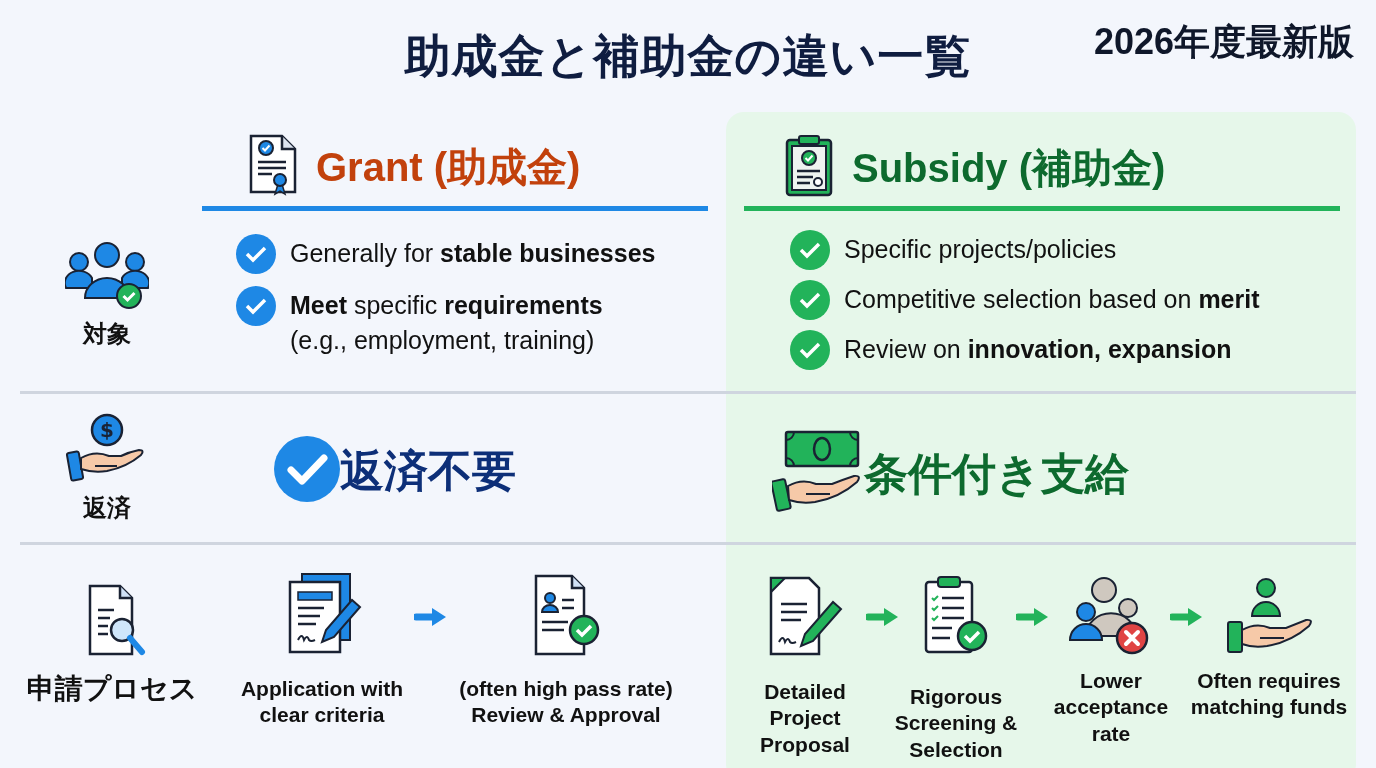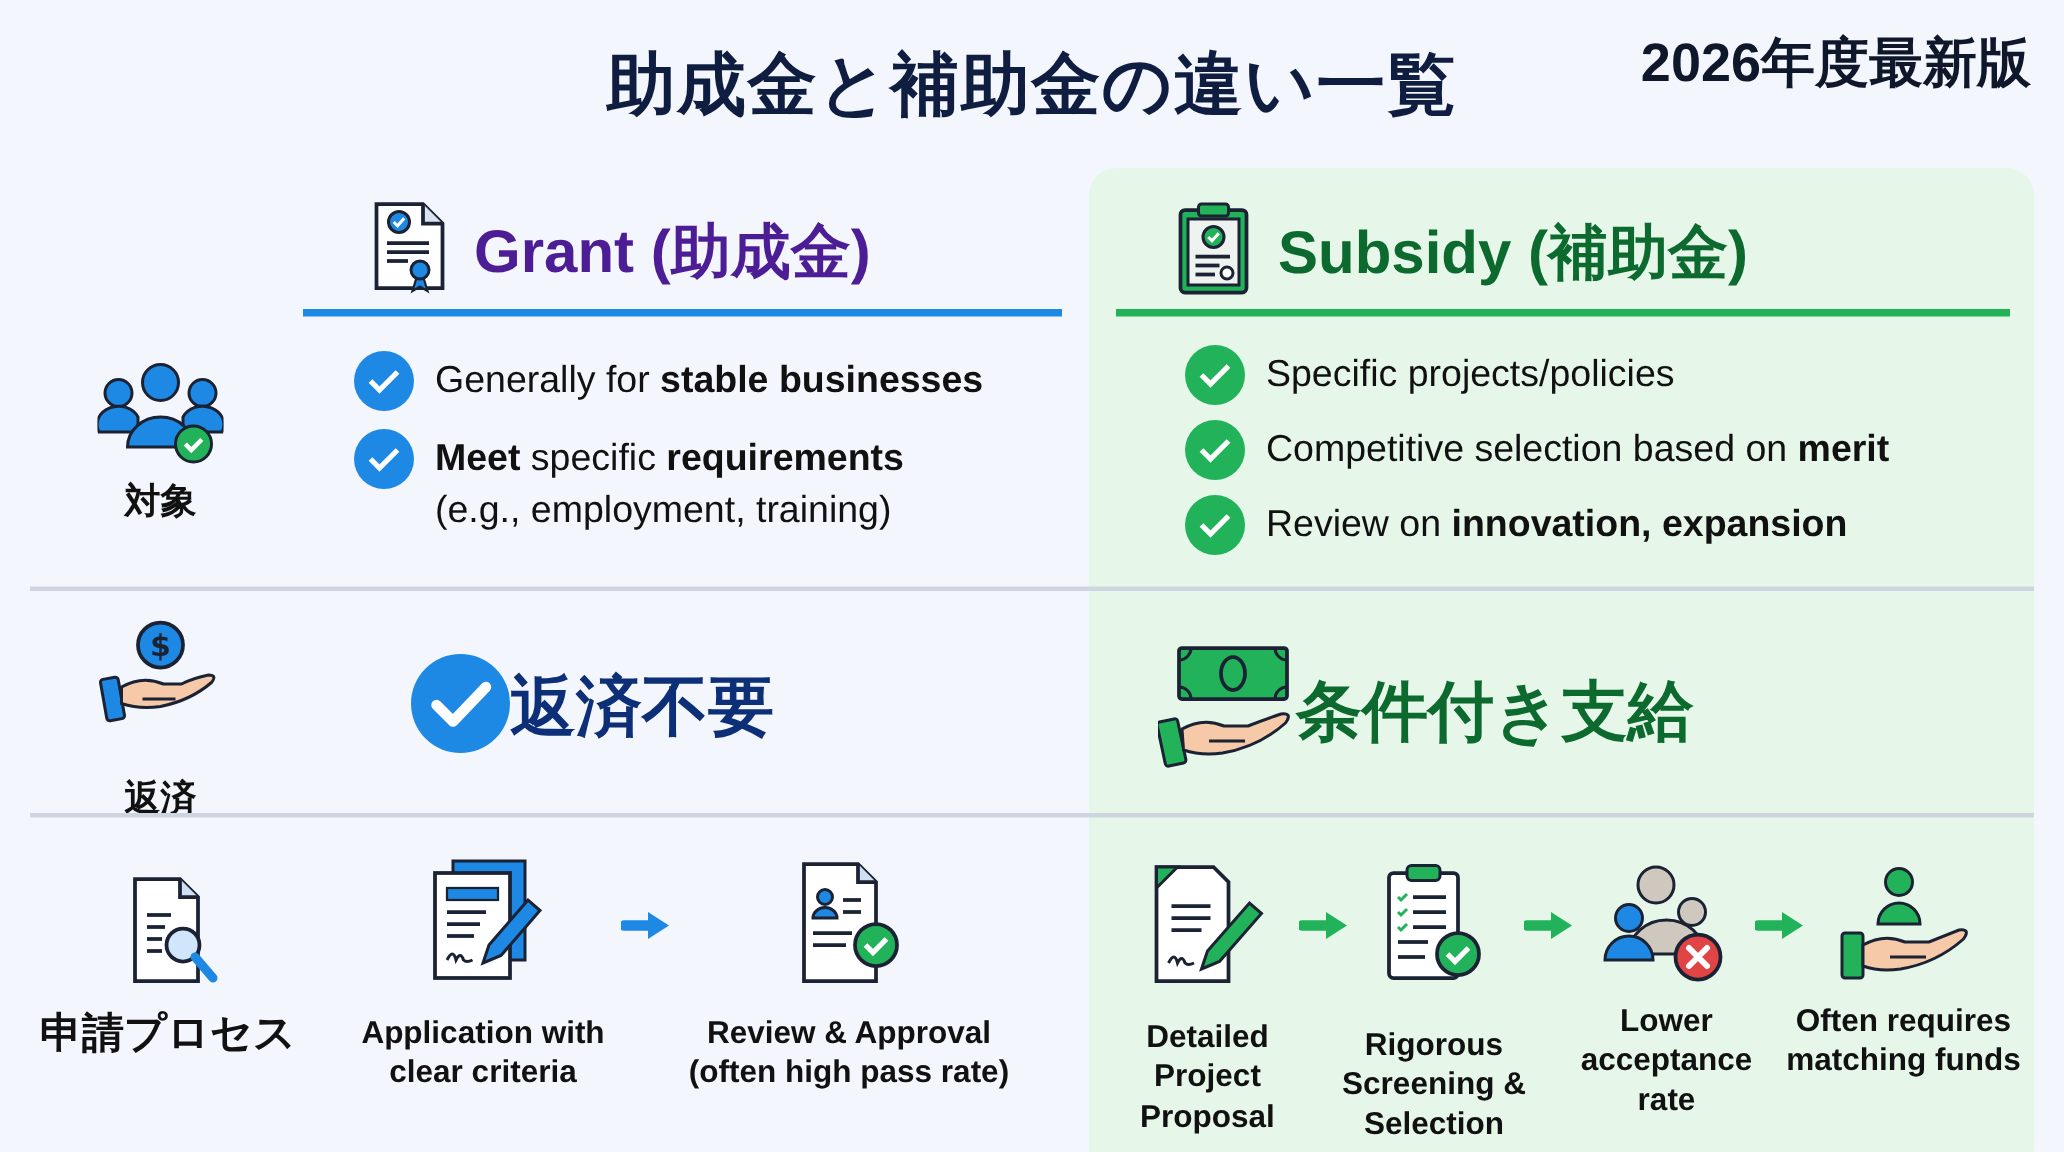--- a/index.html
+++ b/index.html
@@ -25,21 +25,21 @@
   
   .subsidy-panel {
     left: 726px; top: 112px; width: 630px; height: 670px;
     background: #e6f7ea; border-radius: 18px;
   }
 
   
   .col-head { display: flex; align-items: center; gap: 18px; }
   .col-head .label { font-size: 40px; font-weight: bold; font-family: "Liberation Sans", sans-serif; }
   .grant-head { left: 248px; top: 134px; }
-  .grant-head .label { color: #4c1d95; }
+  .grant-head .label { color: #c2410c; }
   .subsidy-head { left: 784px; top: 134px; }
   .subsidy-head .label { color: #0d6a2e; }
   .underline { height: 5px; }
   .grant-underline { left: 202px; top: 206px; width: 506px; background: #1e88e5; }
   .subsidy-underline { left: 744px; top: 206px; width: 596px; background: #22b35a; }
 
   
   .divider { height: 3px; background: #cfd5df; left: 20px; width: 1336px; }
   .div1 { top: 391px; }
   .div2 { top: 542px; }
@@ -179,21 +179,21 @@
 
 <div class="abs row-icon" style="left:52px; top:412px; width:110px;">
   <svg width="84" height="72" viewBox="0 0 84 72">
     <circle cx="42" cy="18" r="15" fill="#1e88e5" stroke="#1a2233" stroke-width="2.5"></circle>
     <text x="42" y="25" text-anchor="middle" font-size="20" font-weight="bold" fill="#1a2233" font-family="DejaVu Sans, sans-serif">$</text>
     <rect x="4" y="40" width="12" height="28" rx="2" fill="#1e88e5" stroke="#1a2233" stroke-width="2" transform="rotate(-10 10 54)"></rect>
     <path d="M16 46 q14 -8 28 -2 l12 0 q8 -4 18 -6 q6 0 2 5 q-14 12 -34 16 q-14 2 -26 -2 z" fill="#f6c9a8" stroke="#1a2233" stroke-width="2"></path>
     <path d="M30 54 l22 0" stroke="#1a2233" stroke-width="2"></path>
   </svg>
 </div>
-<div class="abs row-label" style="left:52px; top:492px;margin-top:24px;">返済</div>
+<div class="abs row-label" style="left:52px; top:492px;">返済</div>
 
 <div class="abs repay-big" style="left:274px; top:436px;">
   <span>
     <svg width="66" height="66" viewBox="0 0 66 66">
       <circle cx="33" cy="33" r="33" fill="#1e88e5"></circle>
       <path d="M17 34 l11 11 l22 -23" stroke="#fff" stroke-width="7" fill="none" stroke-linecap="round" stroke-linejoin="round"></path>
     </svg>
   </span>
   <span class="txt" style="color:#0d2f78;">返済不要</span>
 </div>
@@ -263,22 +263,22 @@
       <path d="M20 40 a8 7 0 0 1 16 0 z" fill="#1e88e5" stroke="#1a2233" stroke-width="2"></path>
       <line x1="40" y1="28" x2="52" y2="28" stroke="#1a2233" stroke-width="2.5"></line>
       <line x1="40" y1="36" x2="52" y2="36" stroke="#1a2233" stroke-width="2.5"></line>
       <line x1="20" y1="50" x2="46" y2="50" stroke="#1a2233" stroke-width="2.5"></line>
       <line x1="20" y1="58" x2="42" y2="58" stroke="#1a2233" stroke-width="2.5"></line>
       <circle cx="62" cy="58" r="14" fill="#22b35a" stroke="#1a2233" stroke-width="2.5"></circle>
       <path d="M55 58 l5 5 l9 -9" stroke="#fff" stroke-width="3.5" fill="none"></path>
     </svg>
   </span>
   <div class="cap">
+    <div>(often high pass rate)</div>
     <div>Review &amp; Approval</div>
-    <div>(often high pass rate)</div>
   </div>
 </div>
 
 <div class="abs step" style="left:744px; top:576px; width:122px;">
   <span>
     <svg width="88" height="80" viewBox="0 0 88 80">
       <path d="M10 2 H48 L58 12 V78 H10 Z" fill="#fff" stroke="#1a2233" stroke-width="2.5"></path>
       <path d="M10 2 H24 L10 16 Z" fill="#22b35a" stroke="#1a2233" stroke-width="2"></path>
       <line x1="20" y1="28" x2="46" y2="28" stroke="#1a2233" stroke-width="2.5"></line>
       <line x1="20" y1="36" x2="46" y2="36" stroke="#1a2233" stroke-width="2.5"></line>

